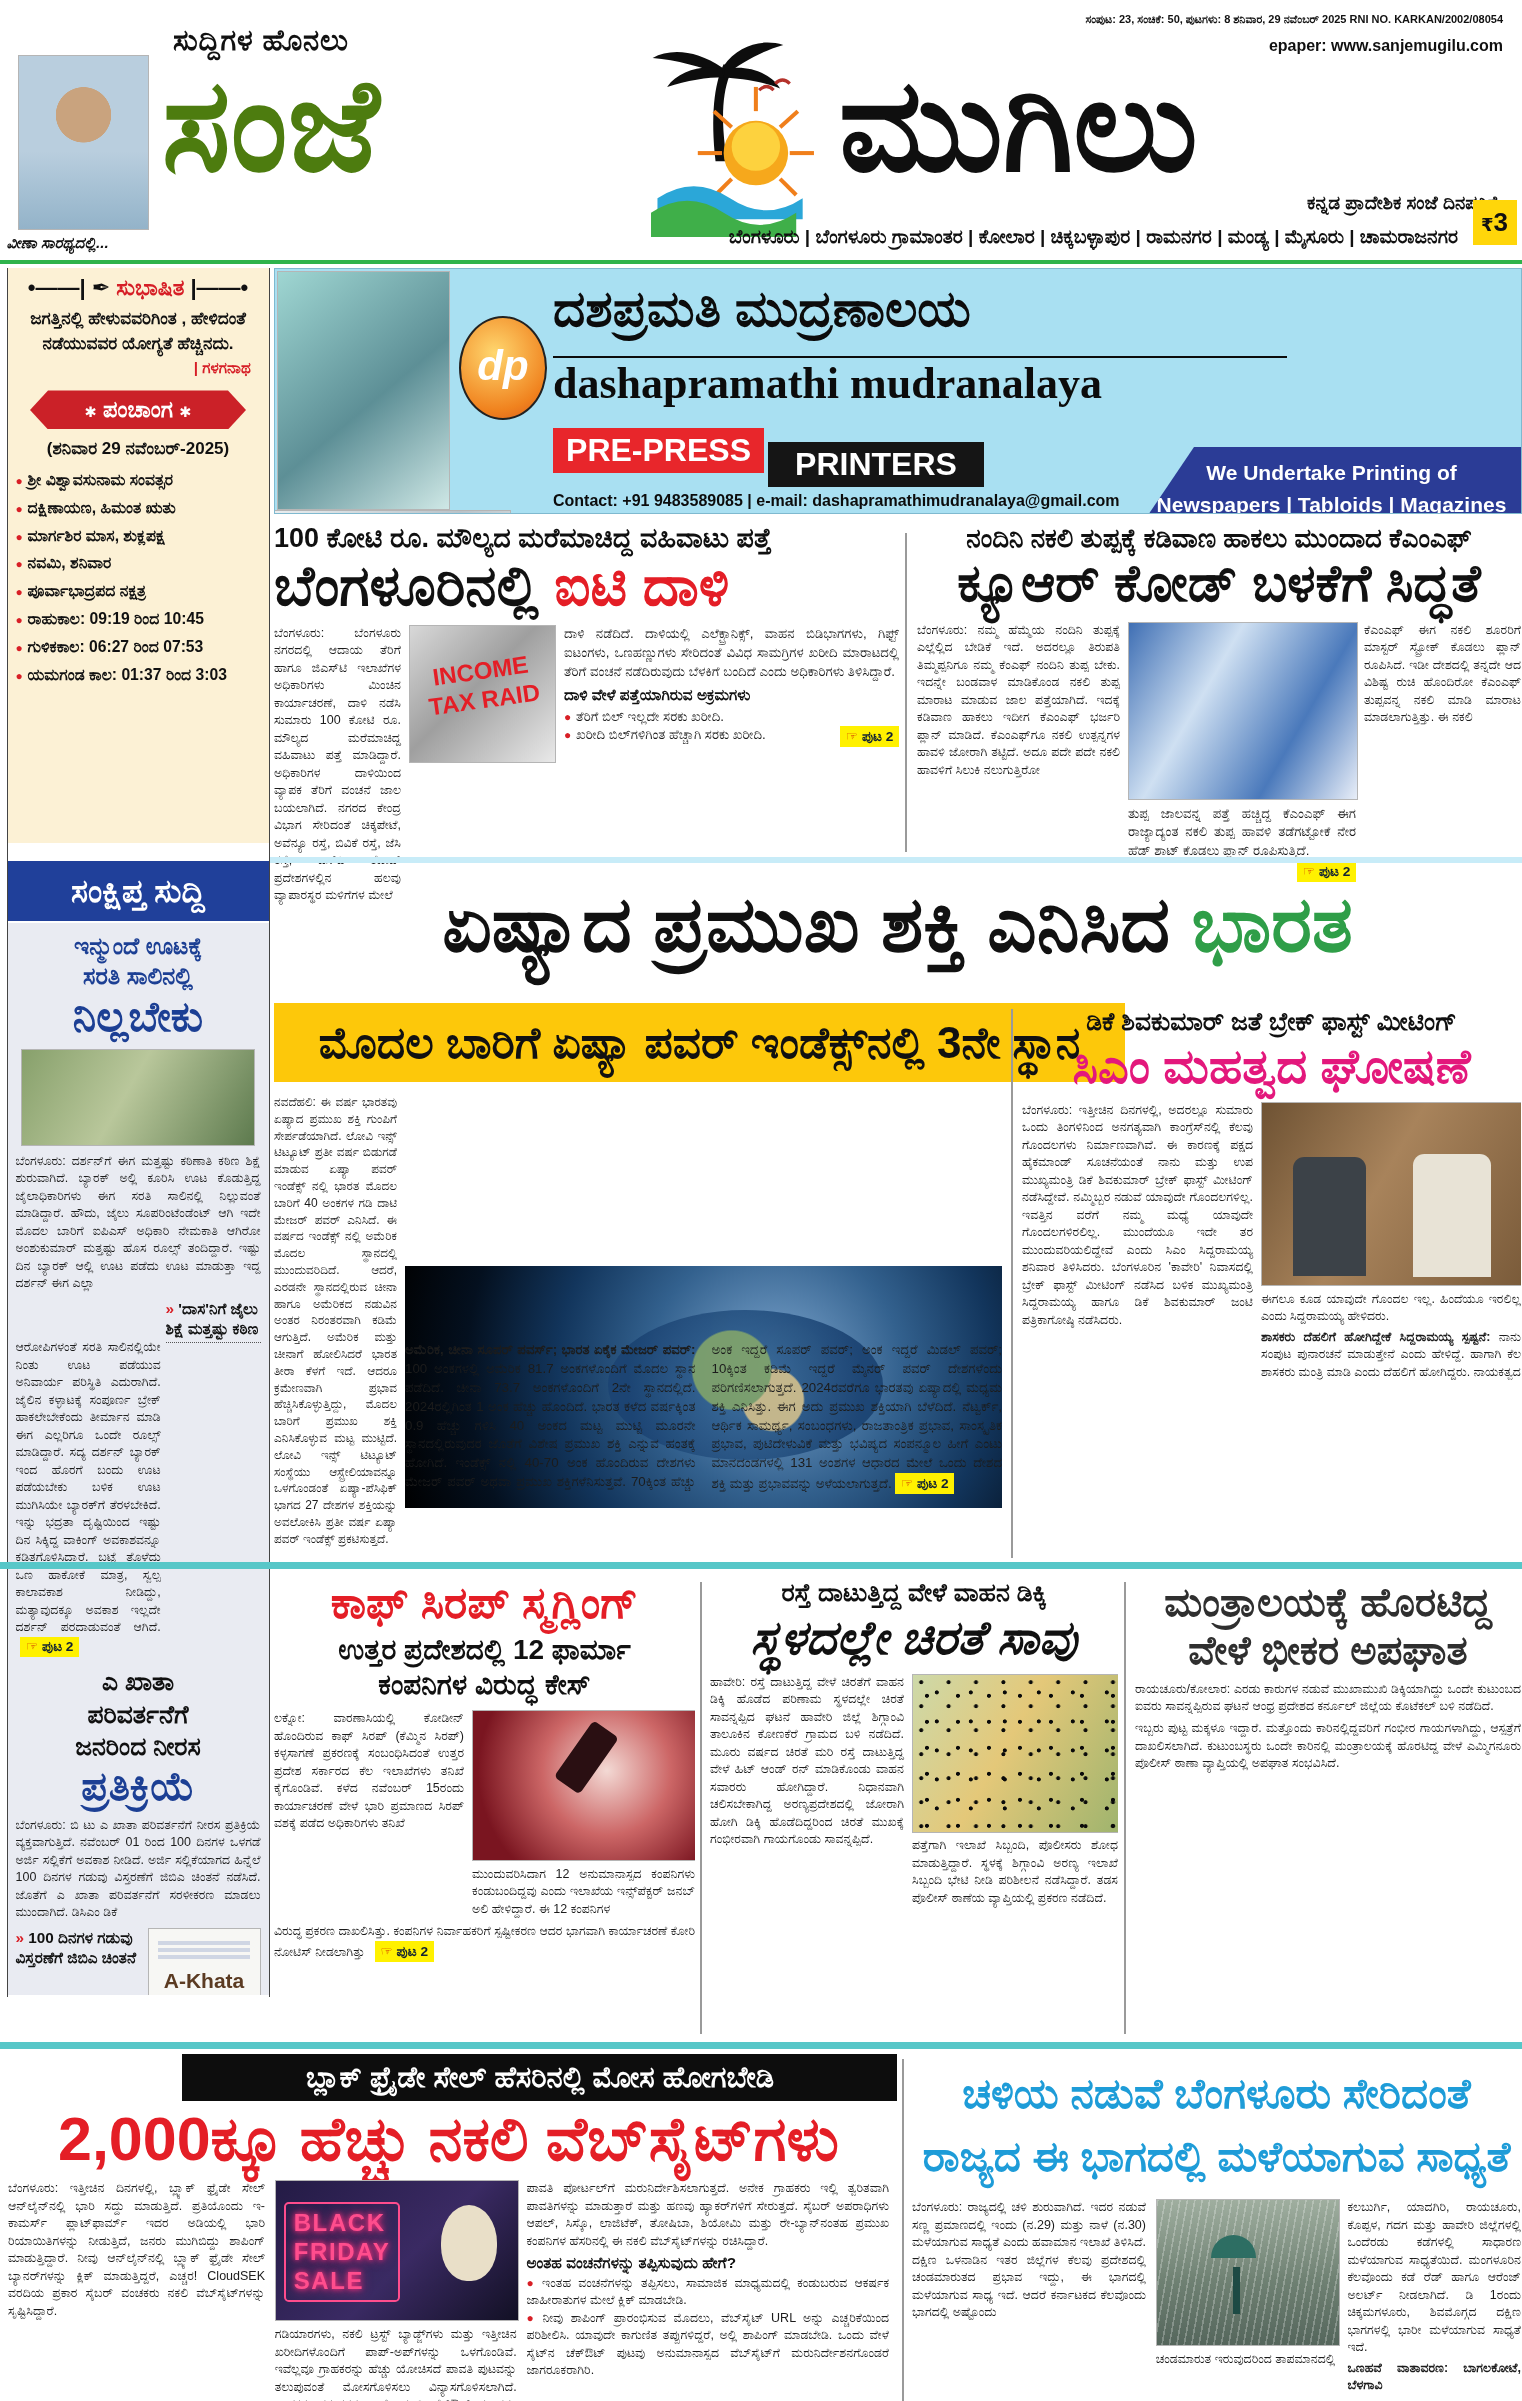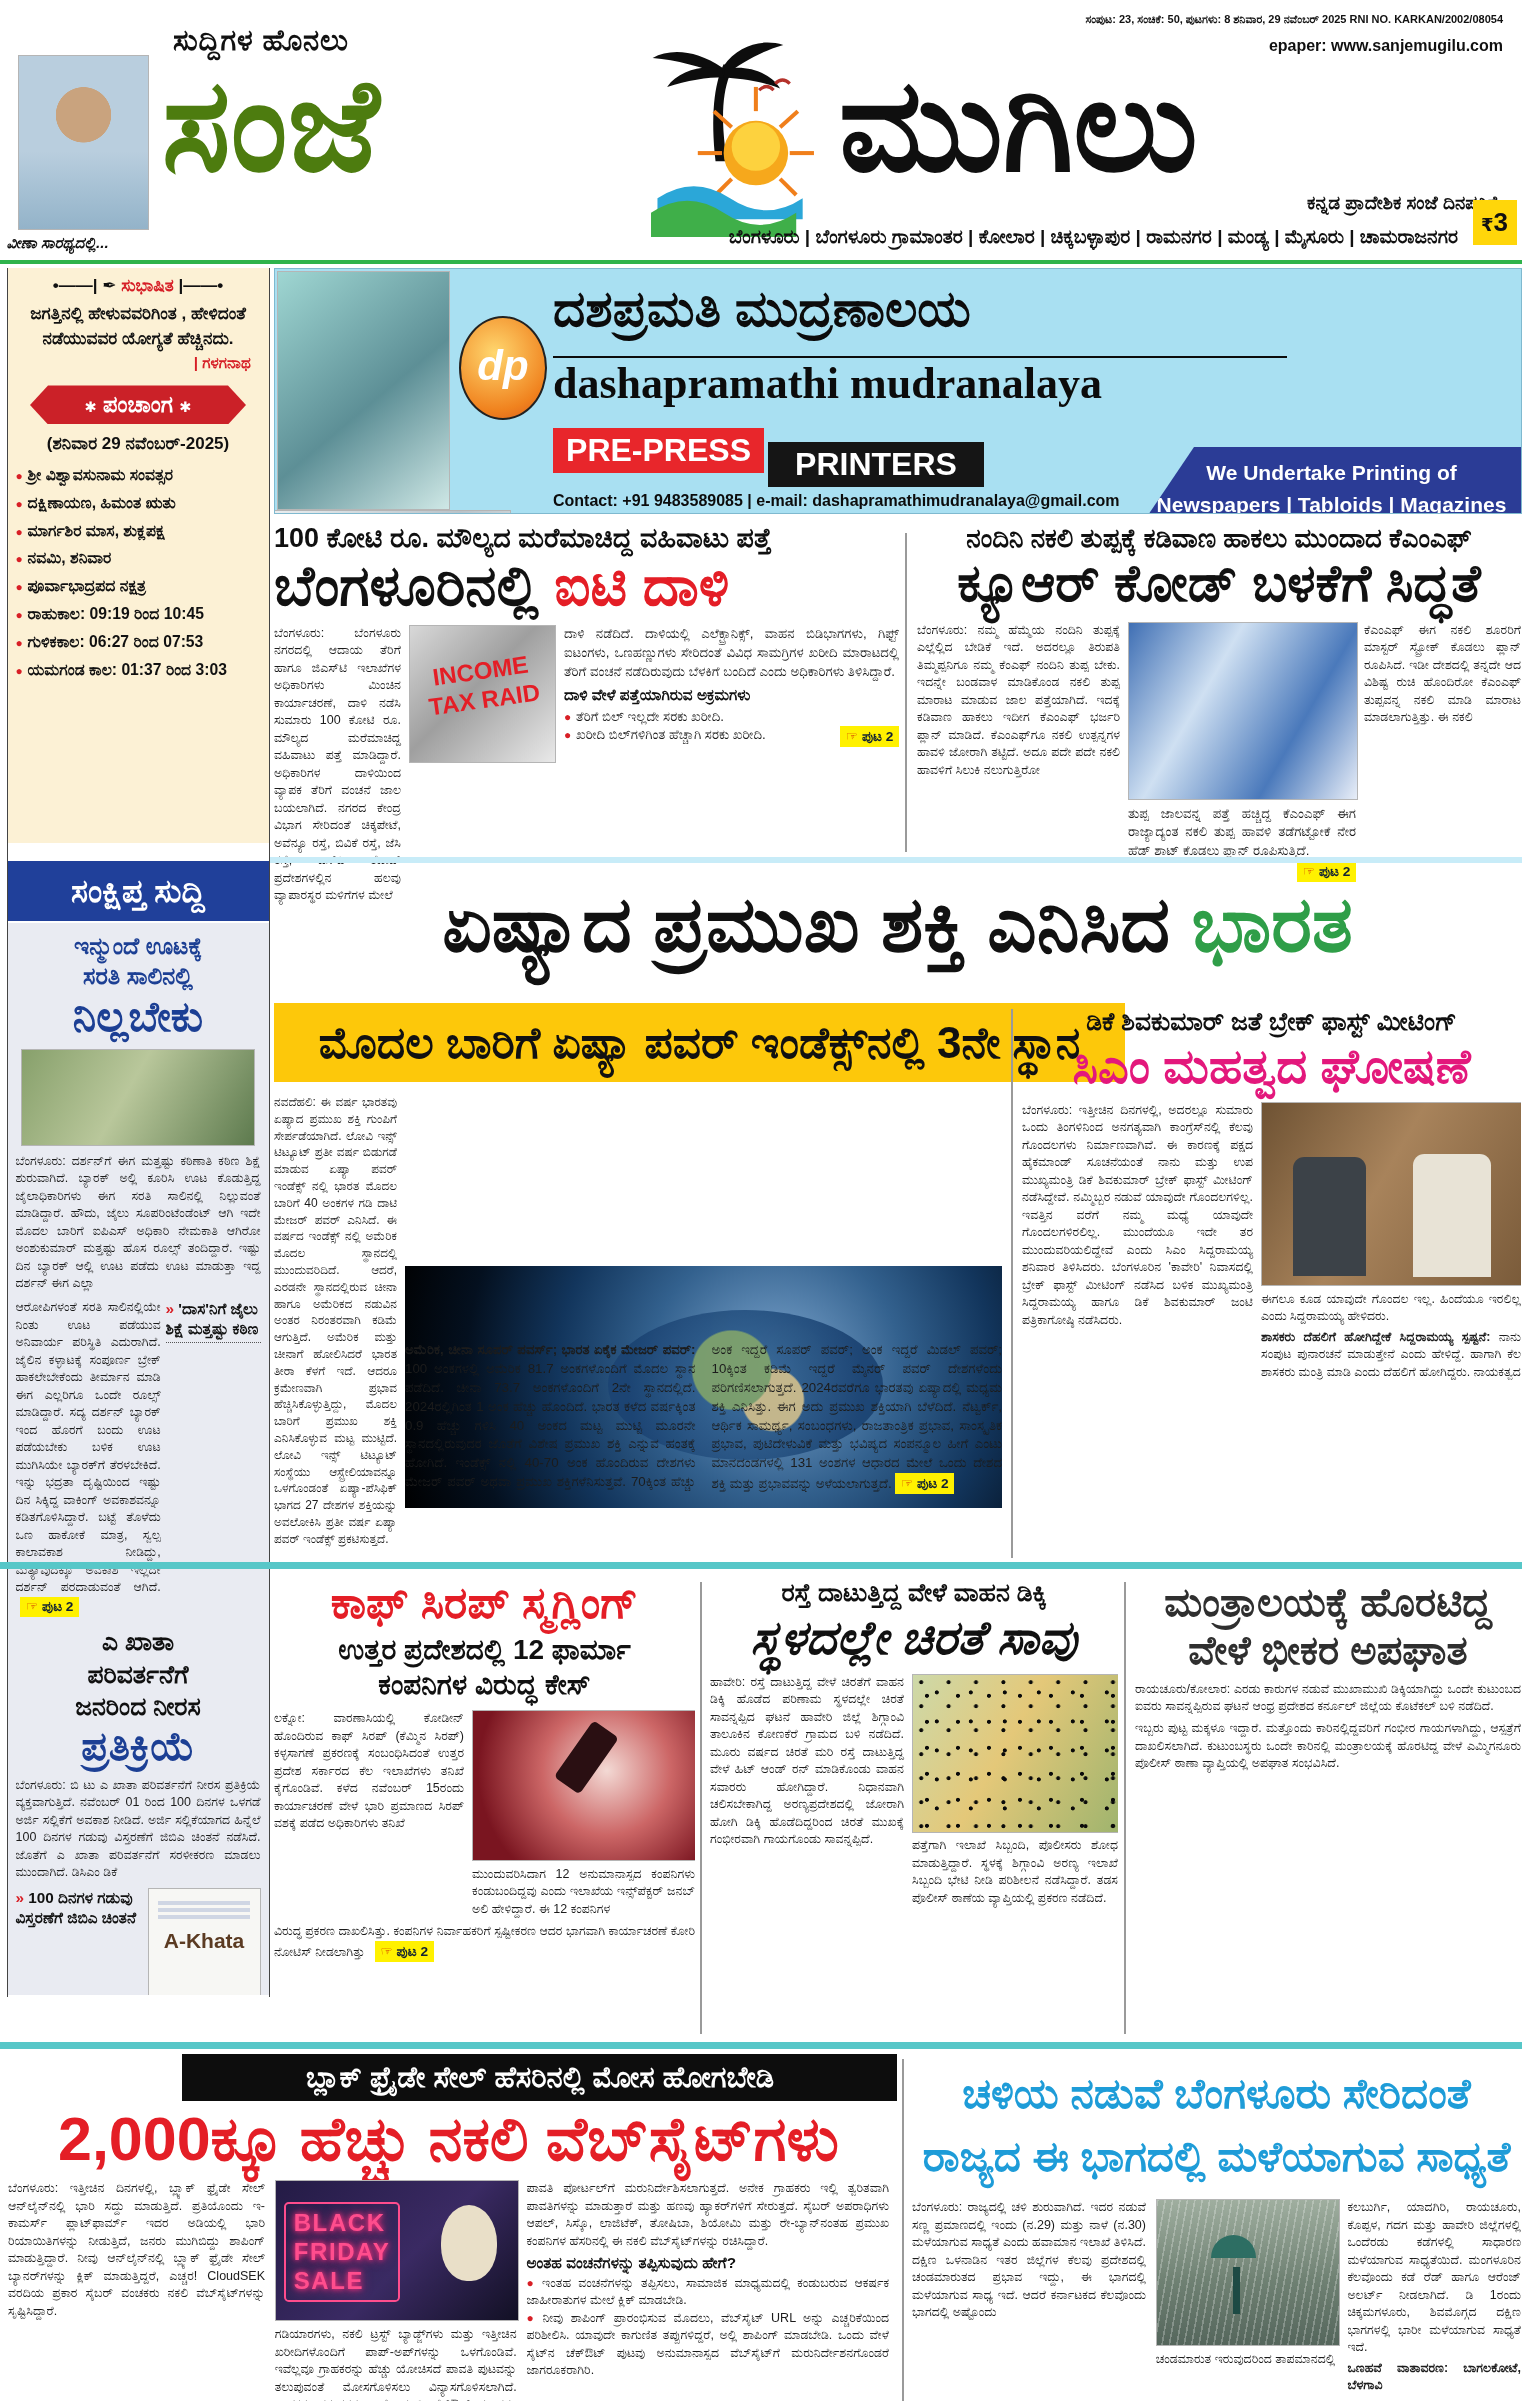--- a/index.html
+++ b/index.html
@@ -85,21 +85,21 @@
   <div class="abs b" style="right:26px;top:192px;font-size:18.6px;">ಕನ್ನಡ ಪ್ರಾದೇಶಿಕ ಸಂಜೆ ದಿನಪತ್ರಿಕೆ</div>
   <div class="abs b" style="right:65px;top:226px;font-size:19px;">ಬೆಂಗಳೂರು | ಬೆಂಗಳೂರು ಗ್ರಾಮಾಂತರ | ಕೋಲಾರ | ಚಿಕ್ಕಬಳ್ಳಾಪುರ | ರಾಮನಗರ | ಮಂಡ್ಯ | ಮೈಸೂರು | ಚಾಮರಾಜನಗರ</div>
   <div class="abs b ctr" style="right:6.5px;top:200px;width:44px;height:45px;background:#ffd60a;font-size:26px;line-height:45px;">
     <span style="font-size:18px;">₹</span><span>3</span>
   </div>
   <div class="abs" style="left:0;top:260px;width:1523px;height:4px;background:#2fb34b;"></div>
 
   <div class="abs" style="left:6.5px;top:268px;width:261px;height:1729px;border-left:1.6px solid #444;border-right:1.6px solid #444;">
 
     <div style="background:#fcf1d5;padding:6.5px 8px 8px;height:575px;box-sizing:border-box;">
-      <div class="ctr b" style="color:#d61e26;font-size:17px;">
+      <div class="ctr b" style="color:#d61e26;font-size:22px;">
         <span style="color:#111;">•——|</span>
         <span style="color:#111;">✒</span>
         <span>ಸುಭಾಷಿತ</span>
         <span style="color:#111;">|——•</span>
       </div>
       <div class="ctr b" style="font-size:17px;line-height:1.45;margin-top:6.5px;">ಜಗತ್ತಿನಲ್ಲಿ ಹೇಳುವವರಿಗಿಂತ , ಹೇಳಿದಂತೆ ನಡೆಯುವವರ ಯೋಗ್ಯತೆ ಹೆಚ್ಚಿನದು.</div>
       <div class="b" style="color:#d61e26;font-size:15.3px;text-align:right;margin:3.2px 9.7px 0 0;">| ಗಳಗನಾಥ</div>
 
       <div class="ctr b" style="margin:13px auto 0;width:216px;height:39px;background:#cb2128;color:#fff;font-size:22.6px;line-height:39px;
                   clip-path:polygon(0 50%,18px 0,calc(100% - 18px) 0,100% 50%,calc(100% - 18px) 100%,18px 100%);">
@@ -126,21 +126,21 @@
 
       <div>
         <div class="ctr b" style="color:#1c3f94;font-size:23.4px;line-height:1.3;">
           <span>ಇನ್ಮುಂದೆ ಊಟಕ್ಕೆ</span><br>
           <span>ಸರತಿ ಸಾಲಿನಲ್ಲಿ</span>
         </div>
         <div class="ctr b" style="color:#1c3f94;font-size:42px;margin-top:1.6px;">ನಿಲ್ಲಬೇಕು</div>
         <div class="photo img-darshan" style="width:232px;height:95px;margin:8px auto 6.5px;"></div>
         <div class="small-txt">ಬೆಂಗಳೂರು: ದರ್ಶನ್‌ಗೆ ಈಗ ಮತ್ತಷ್ಟು ಕಠಿಣಾತಿ ಕಠಿಣ ಶಿಕ್ಷೆ ಶುರುವಾಗಿದೆ. ಬ್ಯಾರಕ್ ಅಲ್ಲಿ ಕೂರಿಸಿ ಊಟ ಕೊಡುತ್ತಿದ್ದ ಜೈಲಾಧಿಕಾರಿಗಳು ಈಗ ಸರತಿ ಸಾಲಿನಲ್ಲಿ ನಿಲ್ಲುವಂತೆ ಮಾಡಿದ್ದಾರೆ. ಹೌದು, ಜೈಲು ಸೂಪರಿಂಟೆಂಡೆಂಟ್ ಆಗಿ ಇದೇ ಮೊದಲ ಬಾರಿಗೆ ಐಪಿಎಸ್ ಅಧಿಕಾರಿ ನೇಮಕಾತಿ ಆಗಿರೋ ಅಂಶುಕುಮಾರ್ ಮತ್ತಷ್ಟು ಹೊಸ ರೂಲ್ಸ್ ತಂದಿದ್ದಾರೆ. ಇಷ್ಟು ದಿನ ಬ್ಯಾರಕ್ ಆಲ್ಲಿ ಊಟ ಪಡೆದು ಊಟ ಮಾಡುತ್ತಾ ಇದ್ದ ದರ್ಶನ್ ಈಗ ಎಲ್ಲಾ</div>
         <div style="display:flex;gap:4.8px;margin:6.5px 0;">
-          <div class="small-txt" style="flex:1.2;">
+          <div class="small-txt" style="flex:1.2;margin-top:40px;">
             <span>ಆರೋಪಿಗಳಂತೆ ಸರತಿ ಸಾಲಿನಲ್ಲಿಯೇ ನಿಂತು ಊಟ ಪಡೆಯುವ ಅನಿವಾರ್ಯ ಪರಿಸ್ಥಿತಿ ಎದುರಾಗಿದೆ. ಜೈಲಿನ ಕಳ್ಳಾಟಕ್ಕೆ ಸಂಪೂರ್ಣ ಬ್ರೇಕ್ ಹಾಕಲೇಬೇಕೆಂದು ತೀರ್ಮಾನ ಮಾಡಿ ಈಗ ಎಲ್ಲರಿಗೂ ಒಂದೇ ರೂಲ್ಸ್ ಮಾಡಿದ್ದಾರೆ. ಸದ್ಯ ದರ್ಶನ್ ಬ್ಯಾರಕ್ ಇಂದ ಹೊರಗೆ ಬಂದು ಊಟ ಪಡೆಯಬೇಕು ಬಳಿಕ ಊಟ ಮುಗಿಸಿಯೇ ಬ್ಯಾರಕ್‌ಗೆ ತೆರಳಬೇಕಿದೆ. ಇನ್ನು ಭದ್ರತಾ ದೃಷ್ಟಿಯಿಂದ ಇಷ್ಟು ದಿನ ಸಿಕ್ಕಿದ್ದ ವಾಕಿಂಗ್ ಅವಕಾಶವನ್ನೂ ಕಡಿತಗೊಳಿಸಿದ್ದಾರೆ. ಬಟ್ಟೆ ತೊಳೆದು ಒಣ ಹಾಕೋಕೆ ಮಾತ್ರ, ಸ್ವಲ್ಪ ಕಾಲಾವಕಾಶ ನೀಡಿದ್ದು, ಮತ್ಯಾವುದಕ್ಕೂ ಅವಕಾಶ ಇಲ್ಲದೇ ದರ್ಶನ್ ಪರದಾಡುವಂತೆ ಆಗಿದೆ.</span>
             <span class="page-tag" style="margin-left:4.8px;">
               <span class="hand">☞</span>
               <span>ಪುಟ 2</span>
             </span>
           </div>
           <div class="b" style="width:95px;font-size:15.3px;line-height:1.3;border-bottom:1.6px dotted #555;height:fit-content;padding-bottom:3.2px;">
             <span style="color:#d81f26;">»</span>
             <span>'ದಾಸ'ನಿಗೆ ಜೈಲು ಶಿಕ್ಷೆ</span>
             <span>ಮತ್ತಷ್ಟು ಕಠಿಣ</span>

